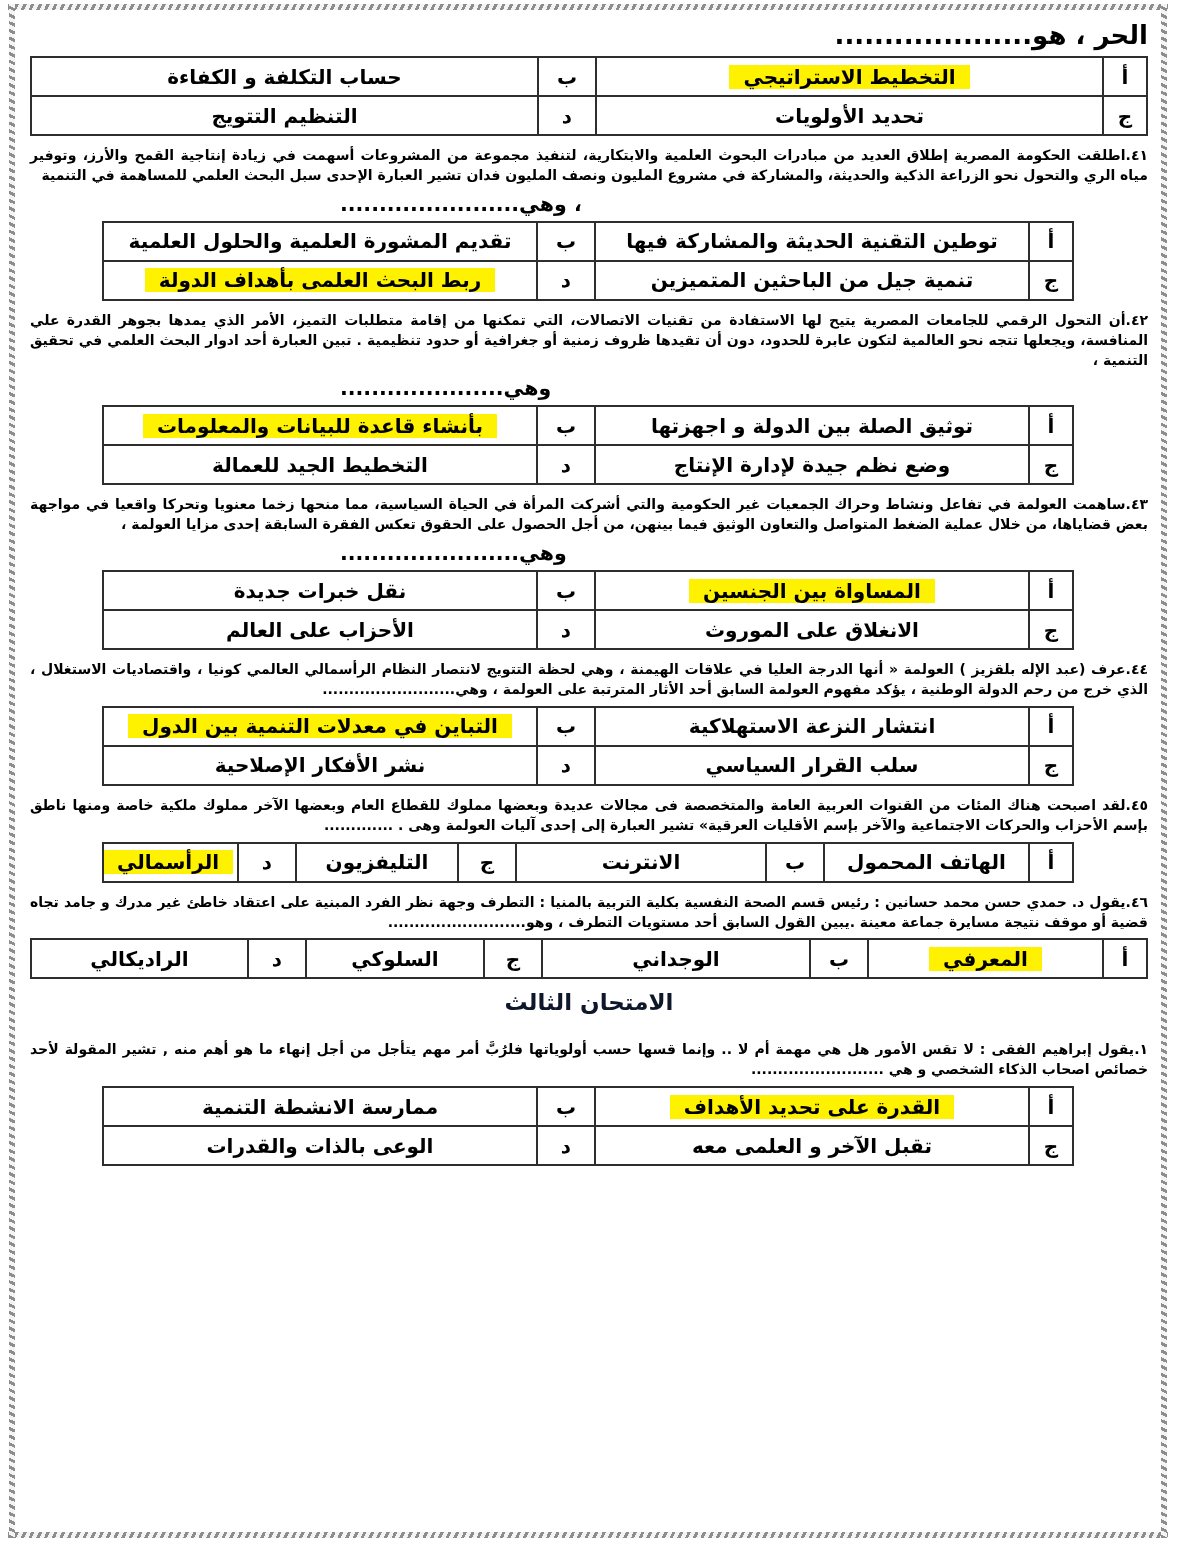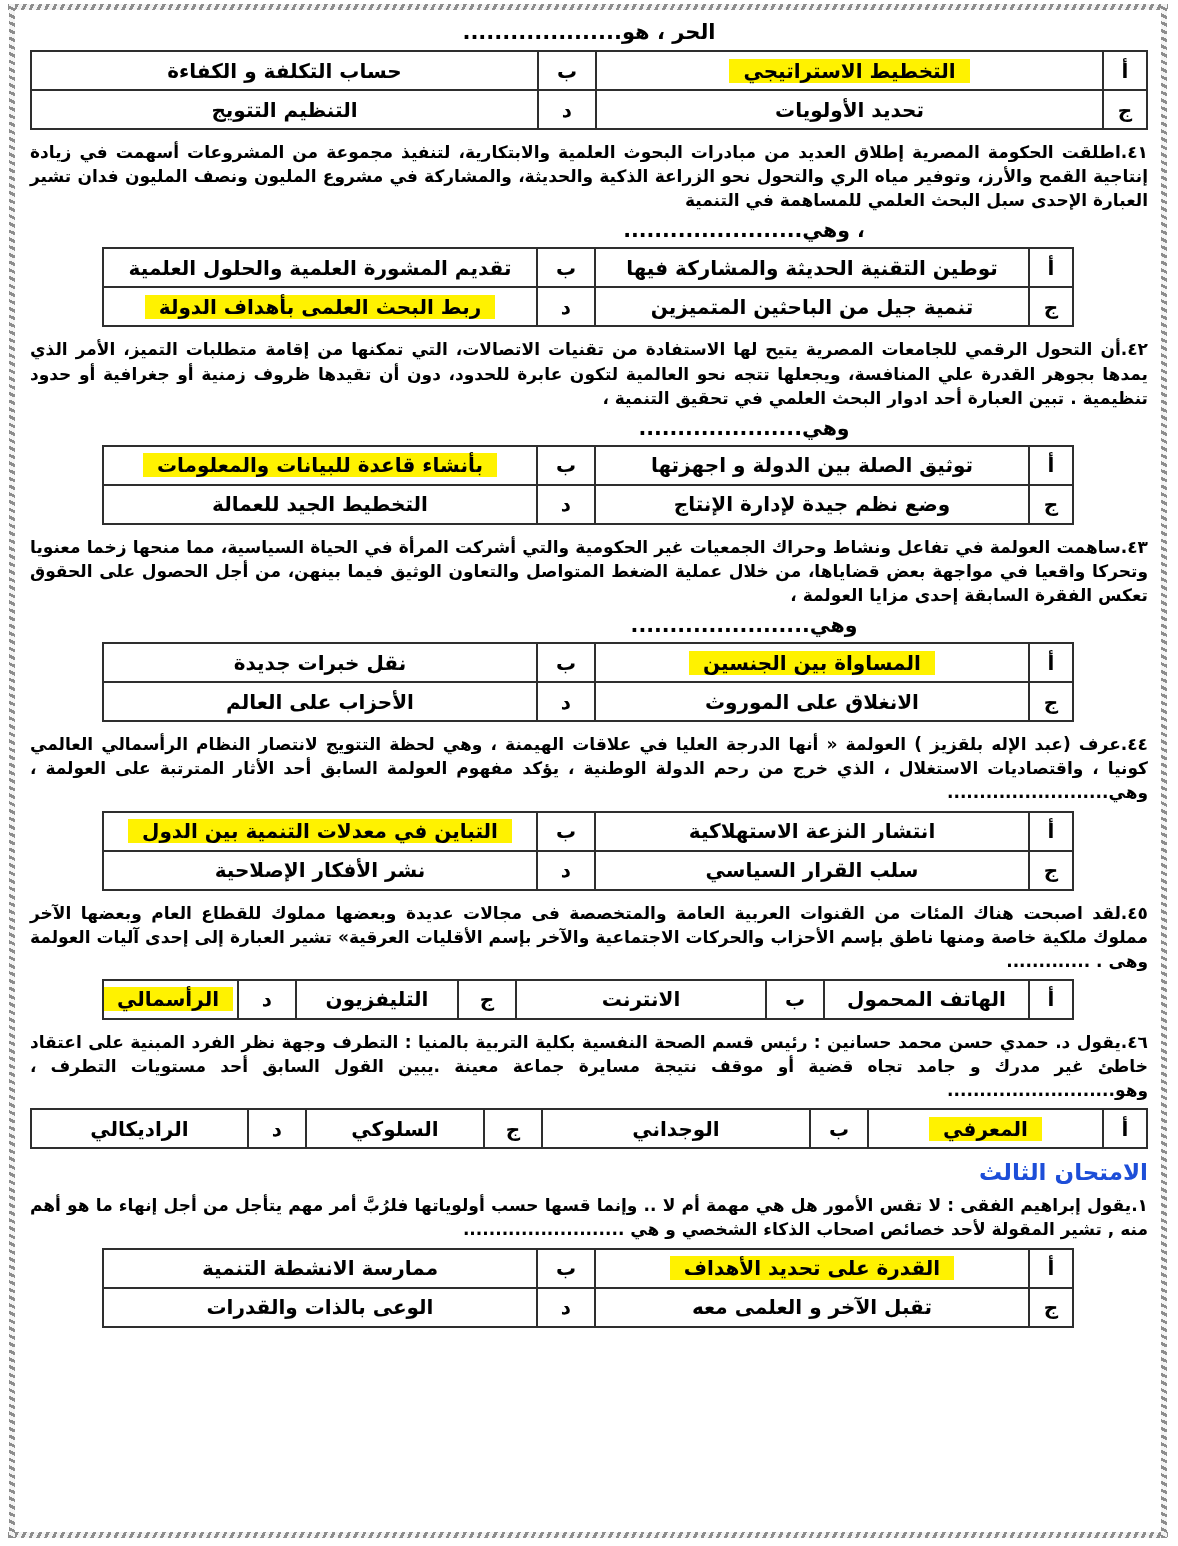--- a/index.html
+++ b/index.html
@@ -17,47 +17,47 @@
 
   .content{position:absolute; top:20px; right:30px; left:30px;}
 
   .title{ text-align:center; margin:0 0 30px 0; }
   .title span{
     font-size:27px; font-weight:bold;
     border-bottom:3px solid #000; padding:0 6px 5px 6px;
   }
 
   .qtext{
-    font-size:17px; font-weight:bold; line-height:1.42;
+    font-size:14px; font-weight:bold; line-height:1.42;
     text-align:justify; text-align-last:right; margin:7px 0 6px 0;
   }
   .qtail{
     font-size:20.5px; font-weight:bold; margin:0 0 5px 0;
-    text-align:center; padding-left:310px;
-  }
-  .intro-line{ text-align:center; margin:0 0 6px 0; font-size:21px; font-weight:bold; }
+    text-align:left; padding-left:310px;
+  }
+  .intro-line{ text-align:right; margin:0 0 6px 0; font-size:26px; font-weight:bold; }
 
   table.opts{
     border-collapse:collapse; table-layout:fixed; direction:rtl;
     margin:2px 0 10px 0; width:100%;
   }
   table.opts.narrow{ width:972px; margin-right:74px; }
   table.opts td{
     border:2px solid #2e2e2e; height:35px; padding:1px 4px;
     text-align:center; vertical-align:middle;
     font-size:20px; font-weight:bold; overflow:hidden; white-space:nowrap;
   }
   col.c-letter{width:44px;} col.c-letter2{width:58px;}
   col.q45-a{width:205px;} col.q45-b{width:250px;} col.q45-c{width:162px;}
   col.q46-a{width:235px;} col.q46-b{width:268px;} col.q46-c{width:178px;}
   .hl{ background:#fff200; padding:0 14px; }
 
   .exam-heading{
-    font-size:23px; font-weight:bold;
-    color:#1d4ed8; margin:10px 0 8px 0;
+    text-align:center; font-size:23px; font-weight:bold;
+    color:#0f172a; margin:10px 0 25px 0;
   }
 </style>
 </head>
 <body>
 
 <div class="page">
   <div class="b-strip b-top"></div>
   <div class="b-strip b-bottom"></div>
   <div class="b-strip b-left"></div>
   <div class="b-strip b-right"></div>

